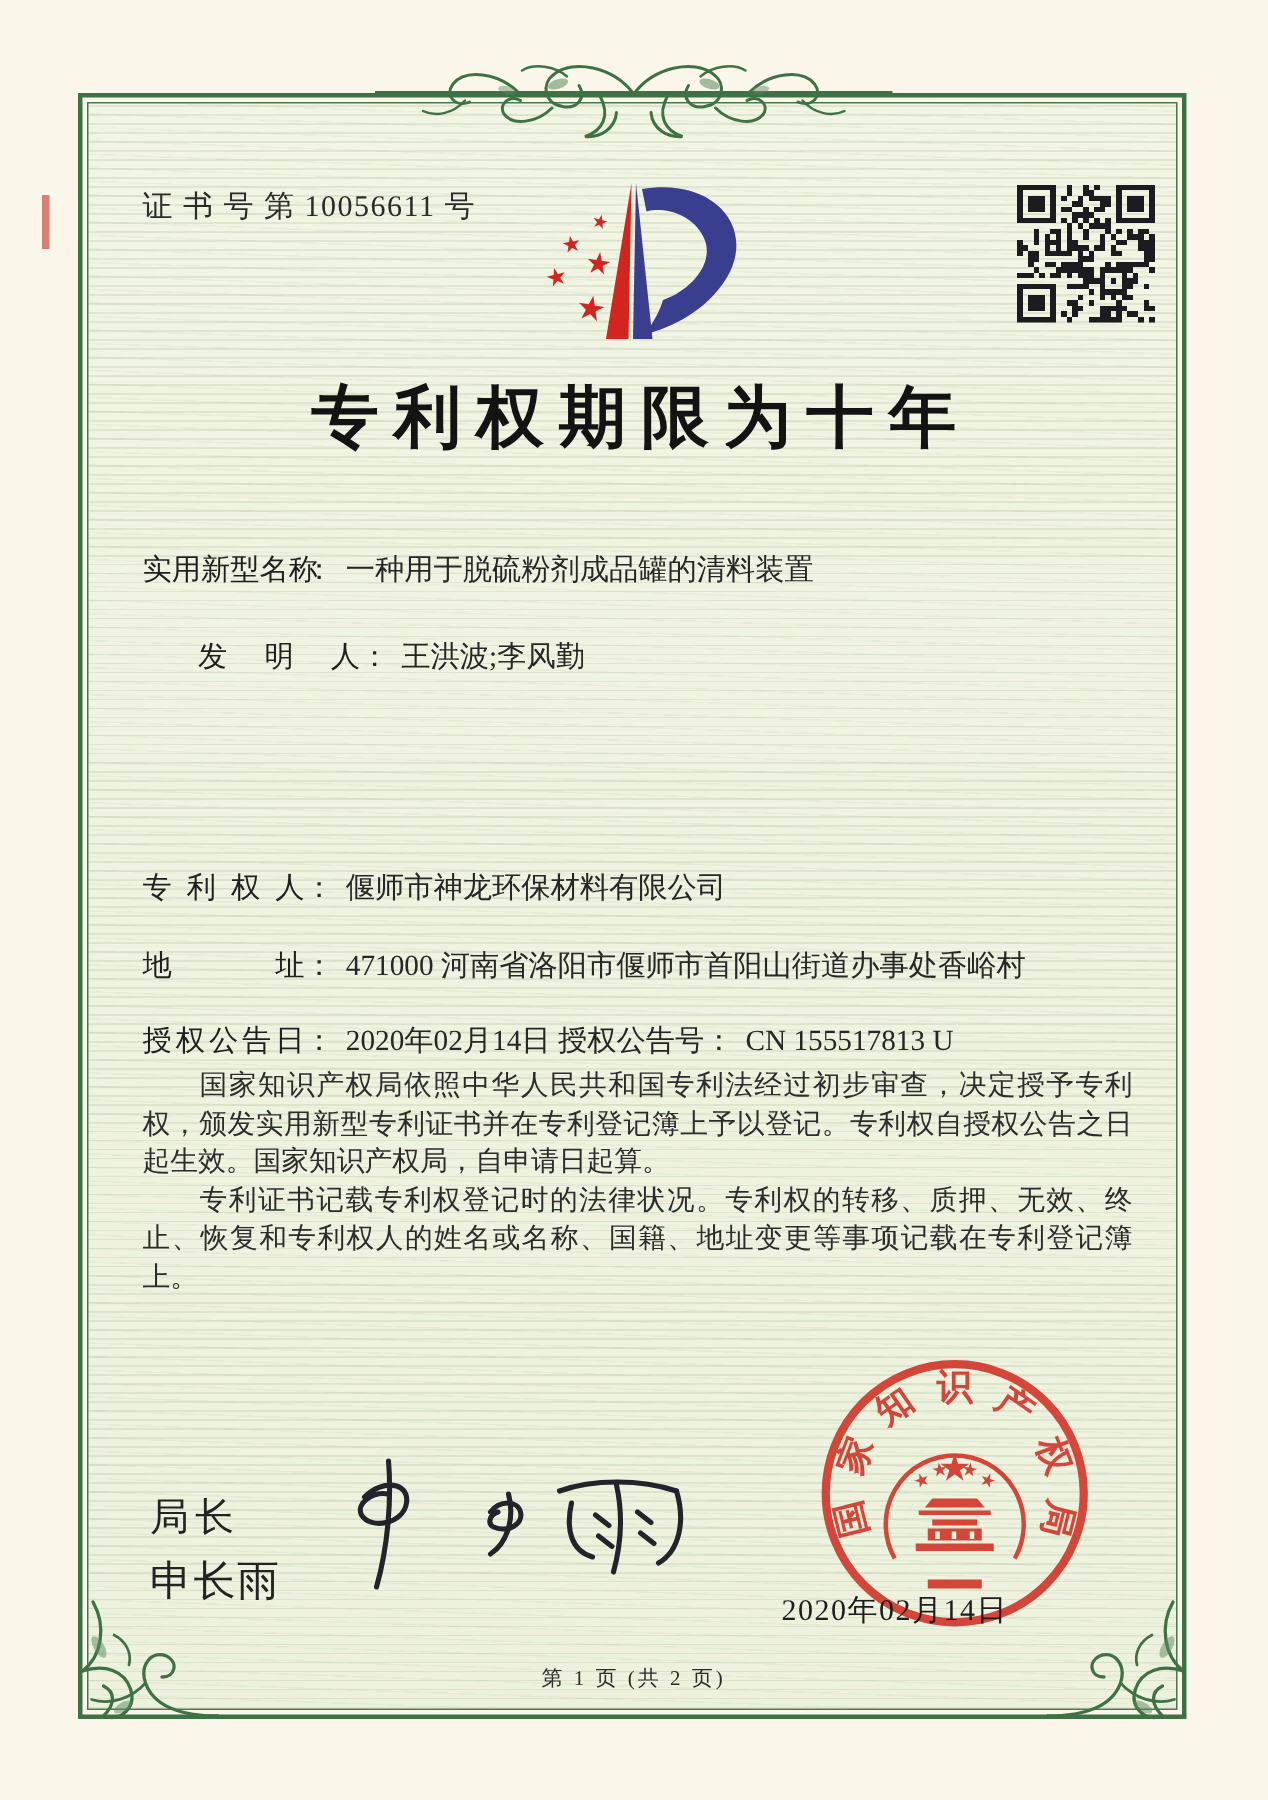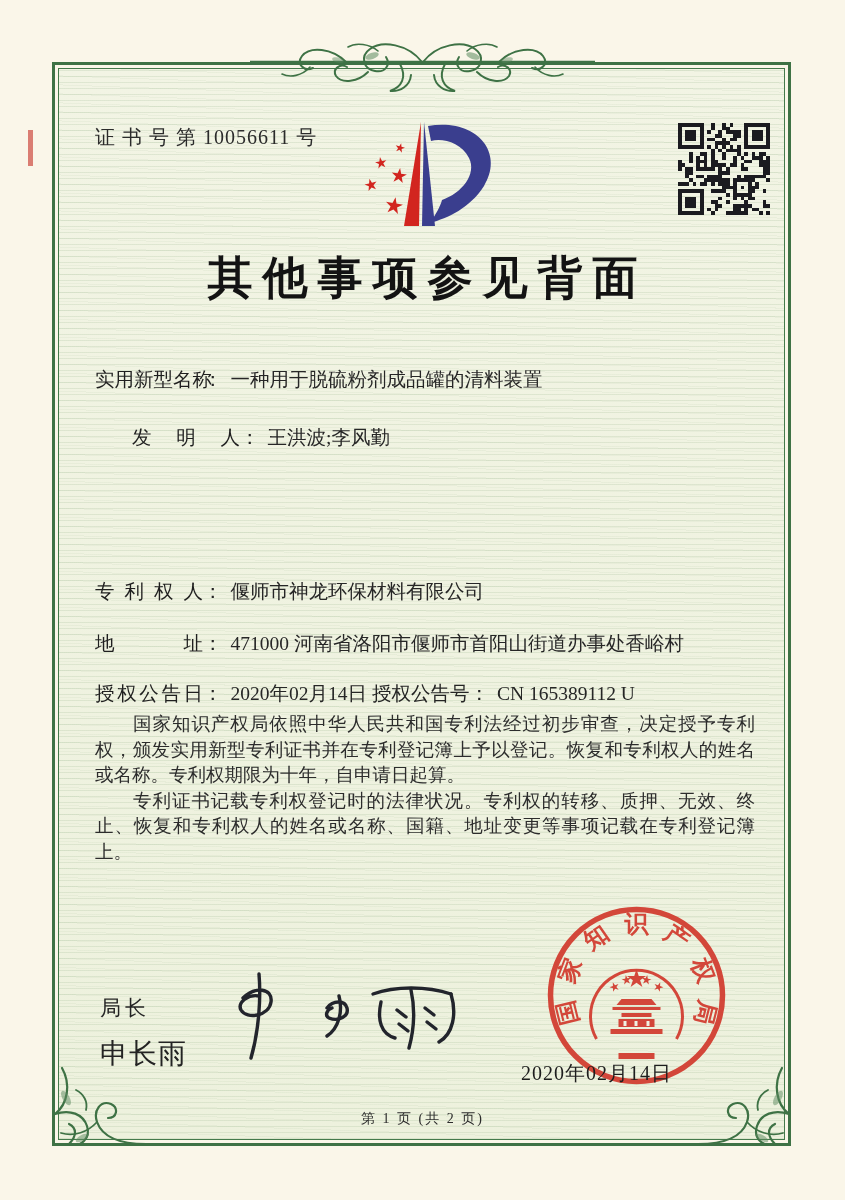--- a/index.html
+++ b/index.html
@@ -67,21 +67,21 @@
   .grant-group{ position:absolute; left:277px; top:0; white-space:nowrap; }
 
   
   .body-text{
     position:absolute; left:95px; top:712px; width:660px; z-index:3;
     font-size:18.5px; line-height:25.6px; text-align:justify; color:#2c2c2c;
   }
   .body-text p{ text-indent:38px; }
 
   
-  .signer-title{ position:absolute; left:100px; top:994px; font-size:21px; letter-spacing:4px; z-index:3; color:#232323;}
+  .signer-title{ position:absolute; left:100px; top:994px; font-size:26px; letter-spacing:4px; z-index:3; color:#232323;}
   .signer-name{ position:absolute; left:100px; top:1035px; font-size:28px; letter-spacing:1px; z-index:3; color:#232323;}
   .signature{ position:absolute; left:215px; top:964px; width:255px; height:102px; z-index:4; }
   .seal{ position:absolute; left:544px; top:903px; width:185px; height:185px; z-index:4; opacity:.93; }
   .issue-date{
     position:absolute; left:521px; top:1060px; z-index:5;
     font-size:20px; letter-spacing:1px; color:#1d1d1d; white-space:nowrap;
   }
   .page-info{
     position:absolute; left:0; right:0; top:1110px; z-index:3;
     text-align:center; font-size:14px; color:#2b2b2b; letter-spacing:2px;
@@ -464,43 +464,43 @@
       <rect x="13" y="24" width="1" height="1" fill="#1b1b20"></rect>
       <rect x="14" y="24" width="1" height="1" fill="#1b1b20"></rect>
       <rect x="15" y="24" width="1" height="1" fill="#1b1b20"></rect>
       <rect x="16" y="24" width="1" height="1" fill="#1b1b20"></rect>
       <rect x="17" y="24" width="1" height="1" fill="#1b1b20"></rect>
       <rect x="18" y="24" width="1" height="1" fill="#1b1b20"></rect>
       <rect x="22" y="24" width="1" height="1" fill="#1b1b20"></rect>
       <rect x="24" y="24" width="1" height="1" fill="#1b1b20"></rect>
     </svg>
 
-  <div class="title">其他事项参见背面</div>
+  <div class="title">专利权期限为十年</div>
 
   <div class="field-row r1">
     <span class="flabel">实用新型名称</span><span>：</span><span class="fvalue">一种用于脱硫粉剂成品罐的清料装置</span>
   </div>
   <div class="field-row r2">
     <span class="flabel">发明人</span><span>：</span><span class="fvalue">王洪波;李风勤</span>
   </div>
   <div class="field-row r5">
     <span class="flabel">专利权人</span><span>：</span><span class="fvalue">偃师市神龙环保材料有限公司</span>
   </div>
   <div class="field-row r6">
     <span class="flabel">地址</span><span>：</span><span class="fvalue">471000 河南省洛阳市偃师市首阳山街道办事处香峪村</span>
   </div>
   <div class="field-row r7">
     <span class="flabel">授权公告日</span><span>：</span><span class="fvalue">2020年02月14日</span>
     <span class="grant-group">
-      <span>授权公告号</span><span>：</span><span class="fvalue">CN 165389112 U</span>
+      <span>授权公告号</span><span>：</span><span class="fvalue">CN 155517813 U</span>
     </span>
   </div>
 
   <div class="body-text">
-    <p>国家知识产权局依照中华人民共和国专利法经过初步审查，决定授予专利权，颁发实用新型专利证书并在专利登记簿上予以登记。恢复和专利权人的姓名或名称。专利权期限为十年，自申请日起算。</p>
+    <p>国家知识产权局依照中华人民共和国专利法经过初步审查，决定授予专利权，颁发实用新型专利证书并在专利登记簿上予以登记。专利权自授权公告之日起生效。国家知识产权局，自申请日起算。</p>
     <p>专利证书记载专利权登记时的法律状况。专利权的转移、质押、无效、终止、恢复和专利权人的姓名或名称、国籍、地址变更等事项记载在专利登记簿上。</p>
   </div>
 
   <div class="signer-title">局长</div>
   <div class="signer-name">申长雨</div>
 
   <svg class="signature" viewBox="0 0 255 102">
     <g fill="none" stroke="#22242c" stroke-width="3.4" stroke-linecap="round">
       <path d="M 28 34 C 40 22 58 24 56 38 C 54 52 32 56 26 46 C 22 38 34 30 44 32"></path>
       <path d="M 44 10 C 46 34 44 66 36 94"></path>

